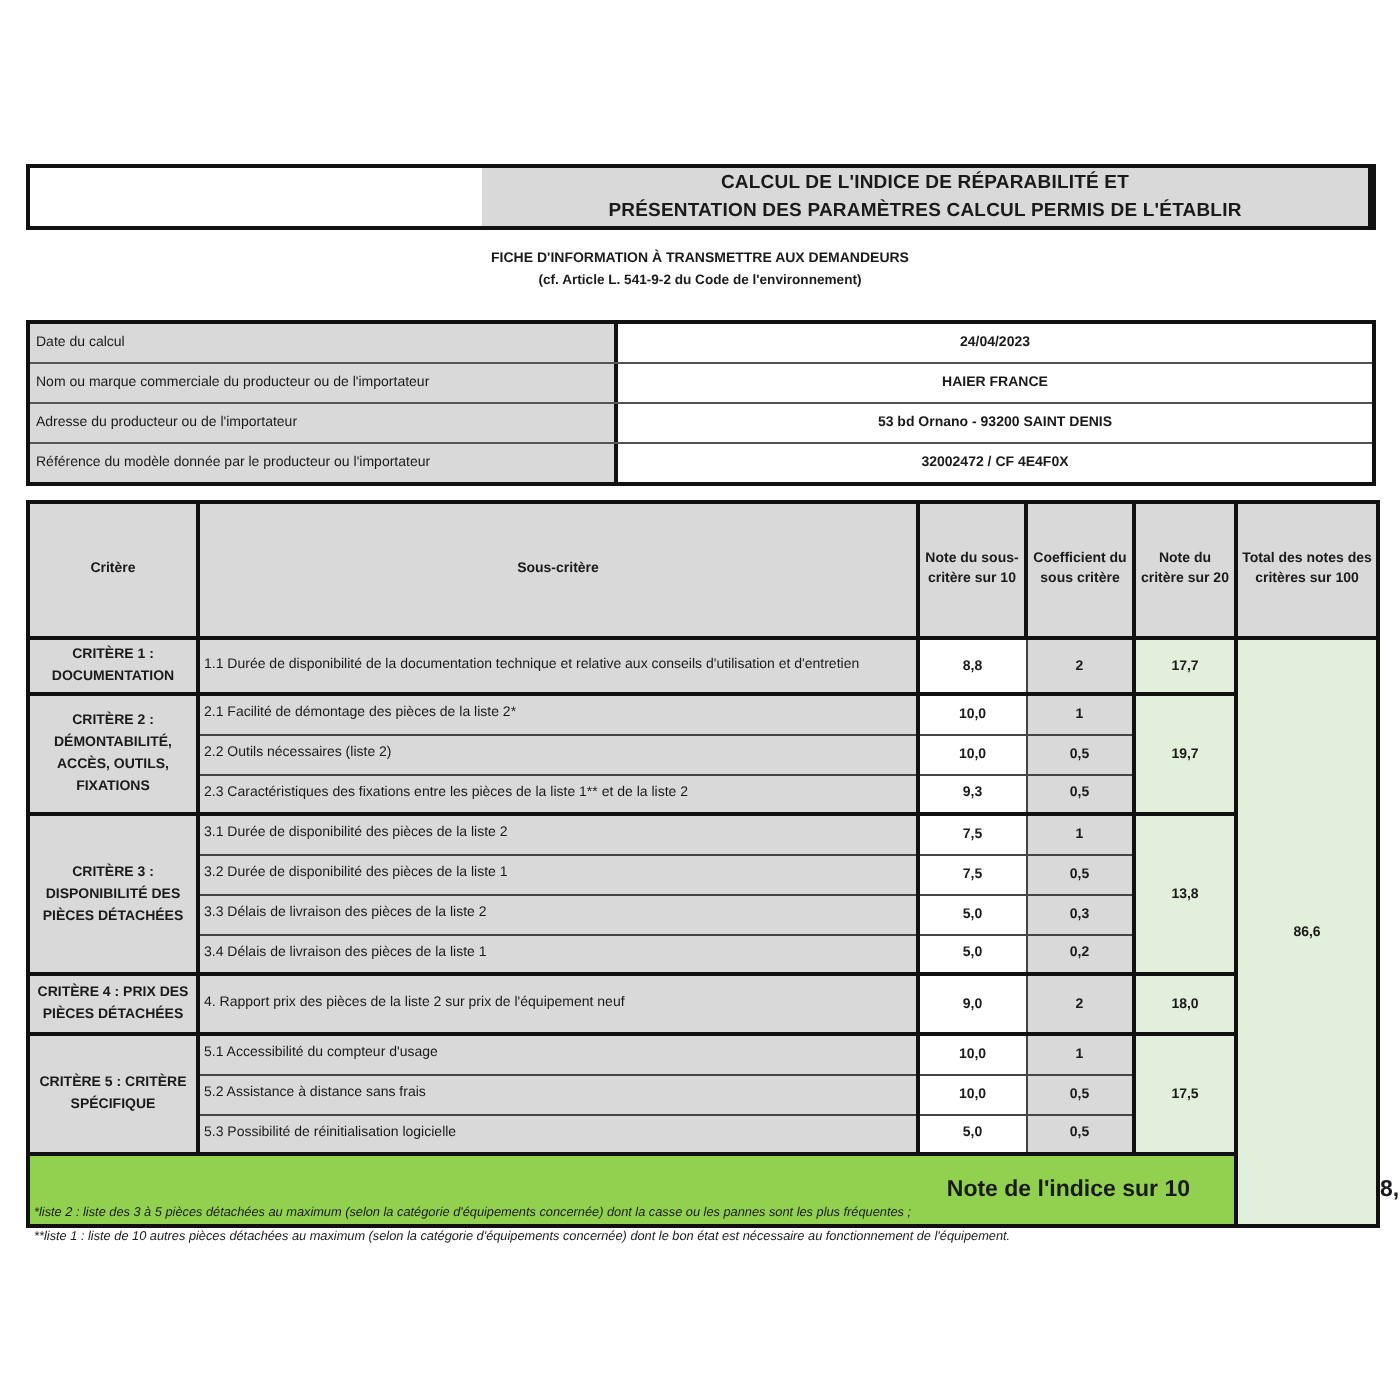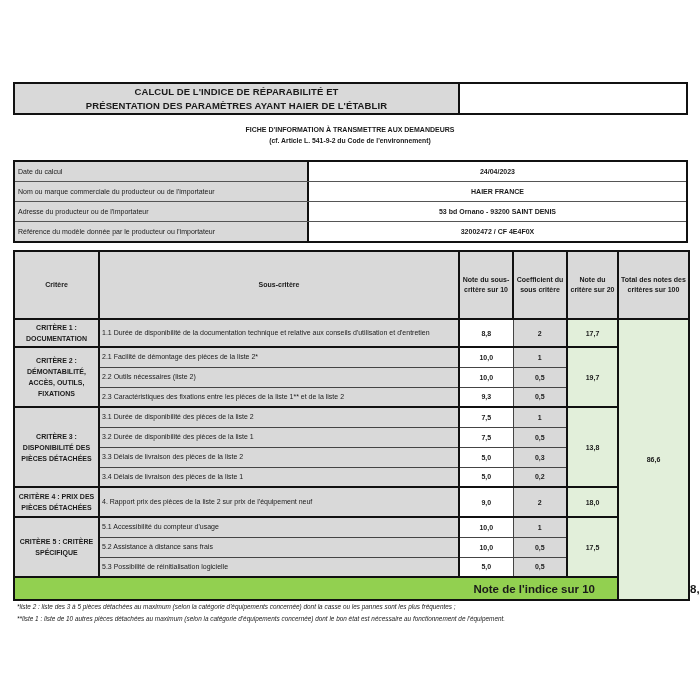--- a/index.html
+++ b/index.html
@@ -2,21 +2,21 @@
 <html><head>
 <meta charset="utf-8">
 <style>
   * { box-sizing: border-box; margin: 0; padding: 0; }
   html, body { width: 700px; height: 700px; background: #ffffff; overflow: hidden; }
   body { position: relative; font-family: "Liberation Sans", "DejaVu Sans", sans-serif; color: #1a1a1a; }
 
   .abs { position: absolute; }
 
   
-  .hdr { left: 13px; top: 82px; width: 675px; height: 33px; border: 2px solid #111; display: flex; }
+  .hdr { left: 13px; top: 82px; width: 675px; height: 33px; border: 2px solid #111; display: flex; justify-content: flex-end; }
   .hdr-left { width: 445px; background: #d9d9d9; border-right: 2px solid #111; display: flex; flex-direction: column; align-items: center; justify-content: center; font-weight: bold; font-size: 9.5px; line-height: 14px; letter-spacing: 0.1px; }
   .hdr-right { flex: 1; display: flex; align-items: center; justify-content: center; font-style: italic; font-size: 8px; }
 
   .subtitle { left: 0; width: 700px; text-align: center; font-weight: bold; font-size: 7px; line-height: 10px; }
 
   
   .info { left: 13px; top: 160px; width: 675px; border: 2px solid #111; }
   .info-row { display: flex; height: 20px; border-bottom: 1.5px solid #555; }
   .info-row:last-child { border-bottom: none; height: 19px; }
   .info-label { width: 294px; background: #d9d9d9; border-right: 2px solid #111; font-size: 7px; display: flex; align-items: center; padding-left: 3px; }
@@ -26,33 +26,33 @@
   table.main { position: absolute; left: 13px; top: 250px; width: 675px; border-collapse: collapse; table-layout: fixed; }
   table.main td, table.main th { border: 1px solid #444; font-size: 7px; vertical-align: middle; }
   table.main th { background: #d9d9d9; font-weight: bold; text-align: center; height: 68px; border: 2px solid #111; line-height: 10px; }
   td.crit { background: #d9d9d9; font-weight: bold; text-align: center; border: 2px solid #111 !important; line-height: 11px; padding: 0 2px; }
   td.sub { background: #d9d9d9; padding-left: 2px; line-height: 10px; border-left: 2px solid #111 !important; }
   td.note { background: #ffffff; text-align: center; font-weight: bold; border-left: 2px solid #111 !important; }
   td.coef { background: #d9d9d9; text-align: center; font-weight: bold; }
   td.crit20 { background: #e2efda; text-align: center; font-weight: bold; border: 2px solid #111 !important; }
   td.tot100 { background: #e2efda; text-align: center; font-weight: bold; border: 2px solid #111 !important; }
   tr.grp-end td { border-bottom: 2px solid #111; }
-  tr.final td { background: #92d050; border: 2px solid #111 !important; height: 23px; font-weight: bold; font-size: 11.5px; }
+  tr.final td { background: #92d050; border: 2px solid #111 !important; height: 36px; font-weight: bold; font-size: 11.5px; }
   tr.final td.final-label { text-align: right; padding-right: 22px; }
   tr.final td.final-val { text-align: center; }
 
   .notes { left: 17px; font-style: italic; font-size: 6.4px; line-height: 11px; }
 </style>
 </head>
 <body>
 
 <div class="abs hdr">
   <div class="hdr-left">
     <div>CALCUL DE L'INDICE DE RÉPARABILITÉ ET</div>
-    <div>PRÉSENTATION DES PARAMÈTRES AYANT HAIER DE L'ÉTABLIR</div>
+    <div>PRÉSENTATION DES PARAMÈTRES CALCUL PERMIS DE L'ÉTABLIR</div>
   </div>
 </div>
 
 <div class="abs subtitle" style="top:125px;">FICHE D'INFORMATION À TRANSMETTRE AUX DEMANDEURS</div>
 <div class="abs subtitle" style="top:136px; font-size:6.8px;">(cf. Article L. 541-9-2 du Code de l'environnement)</div>
 
 <div class="abs info">
   <div class="info-row">
     <div class="info-label">Date du calcul</div>
     <div class="info-val">24/04/2023</div>

